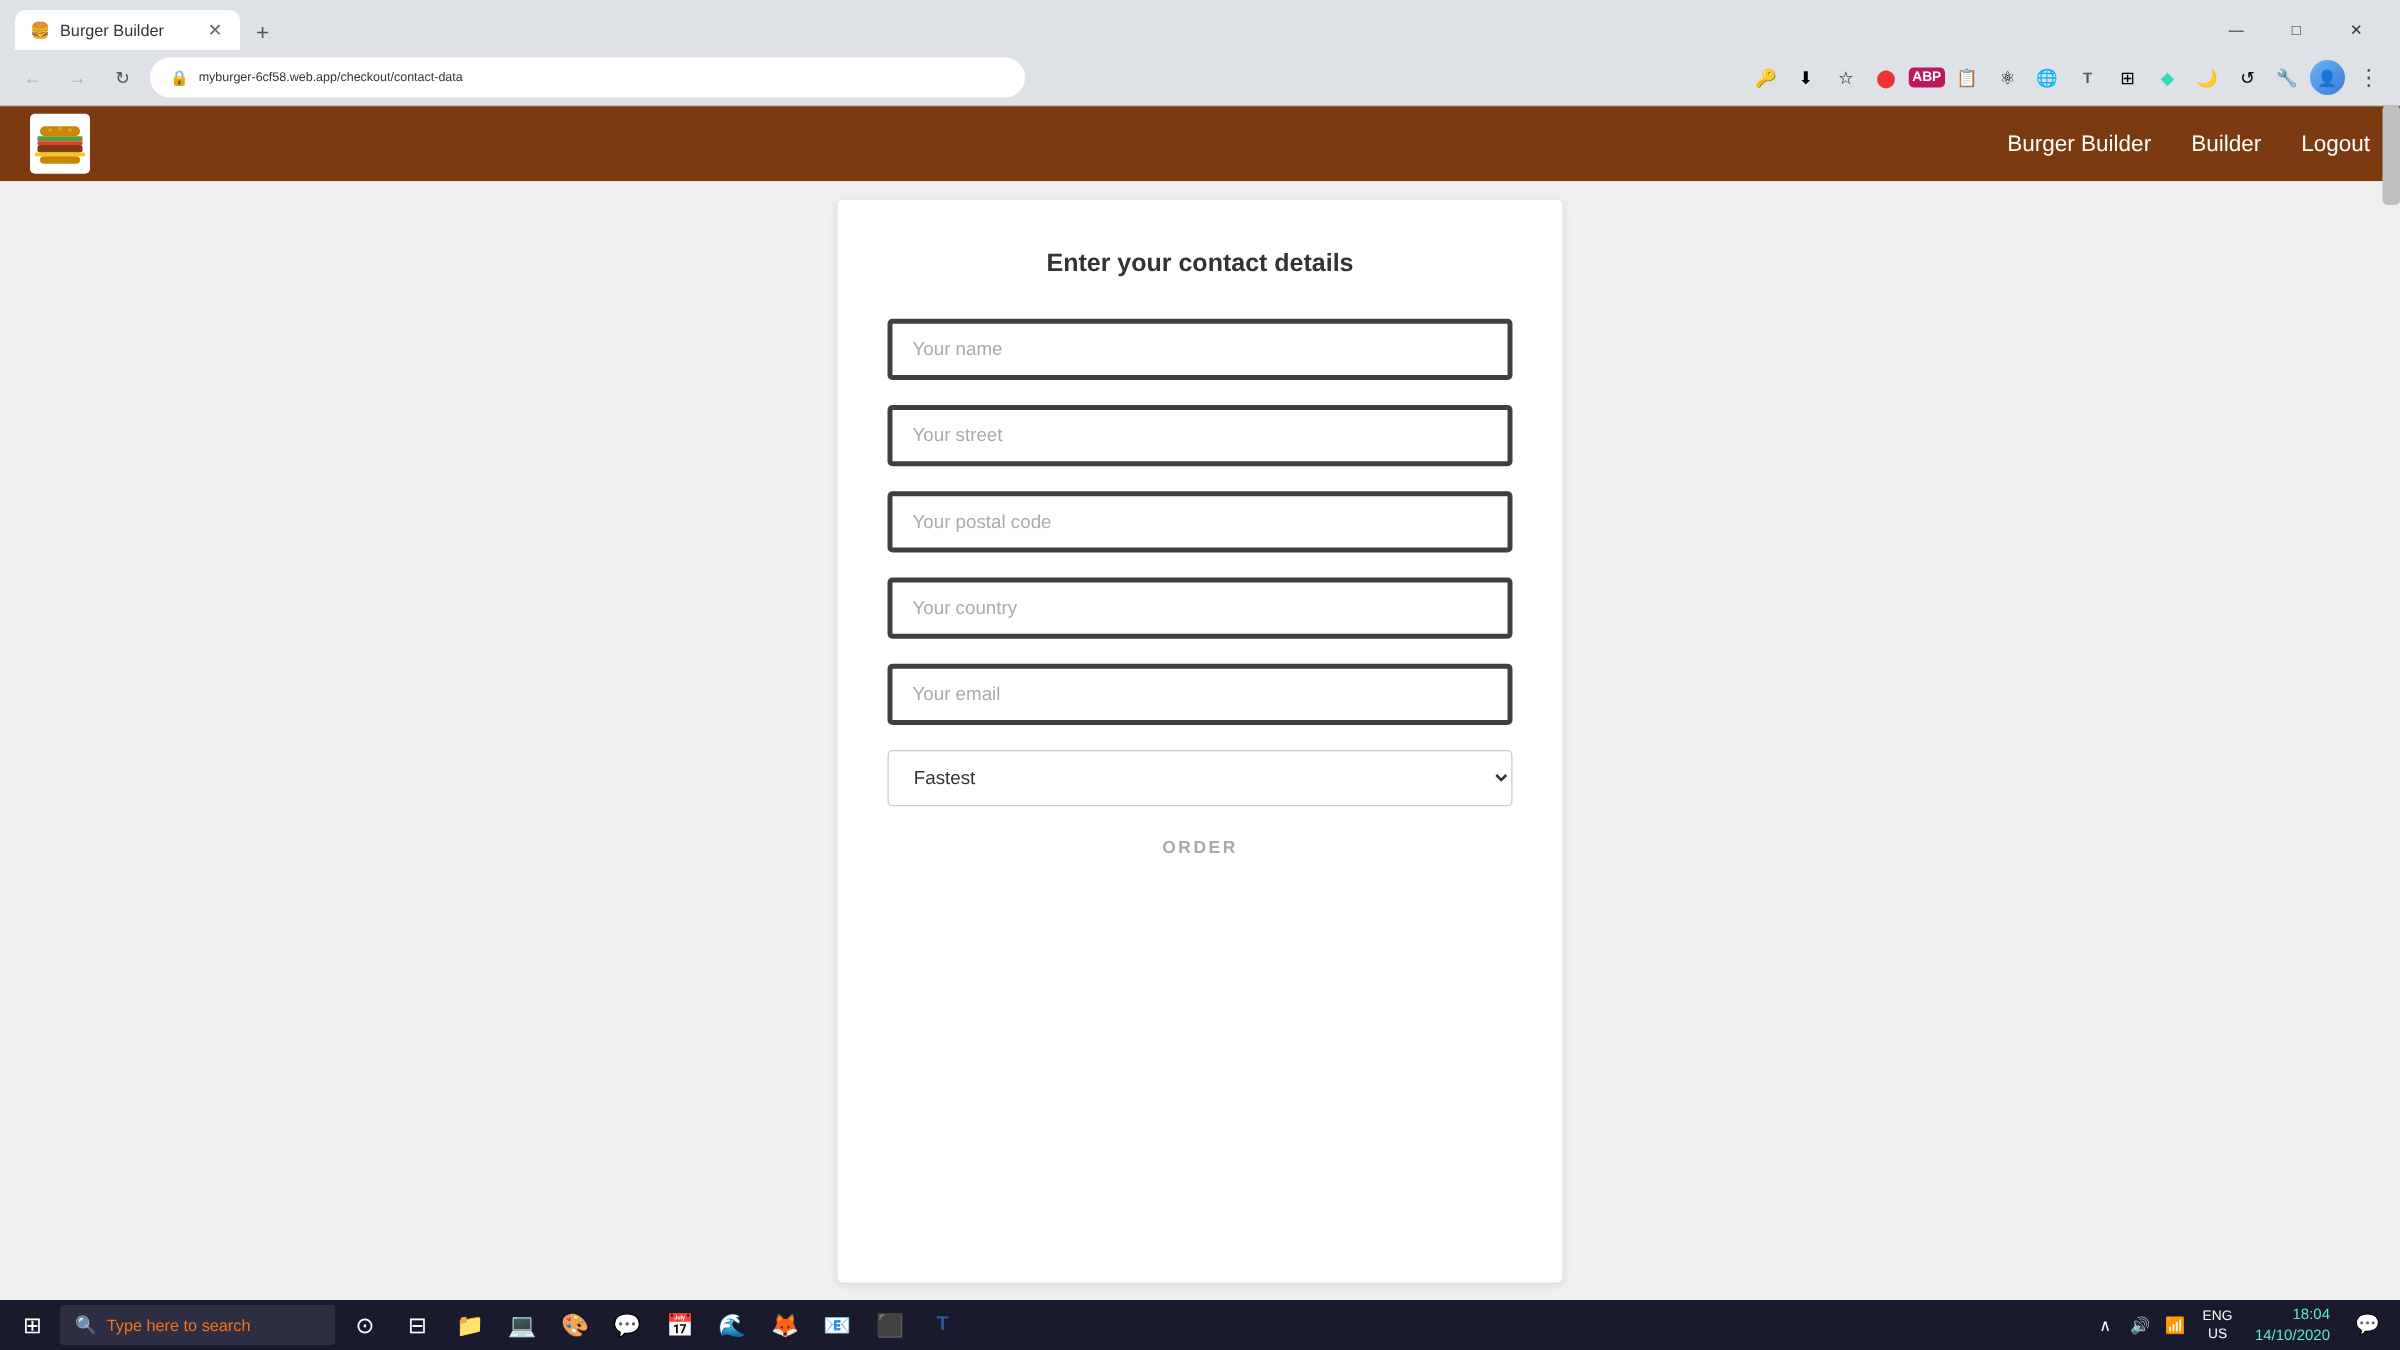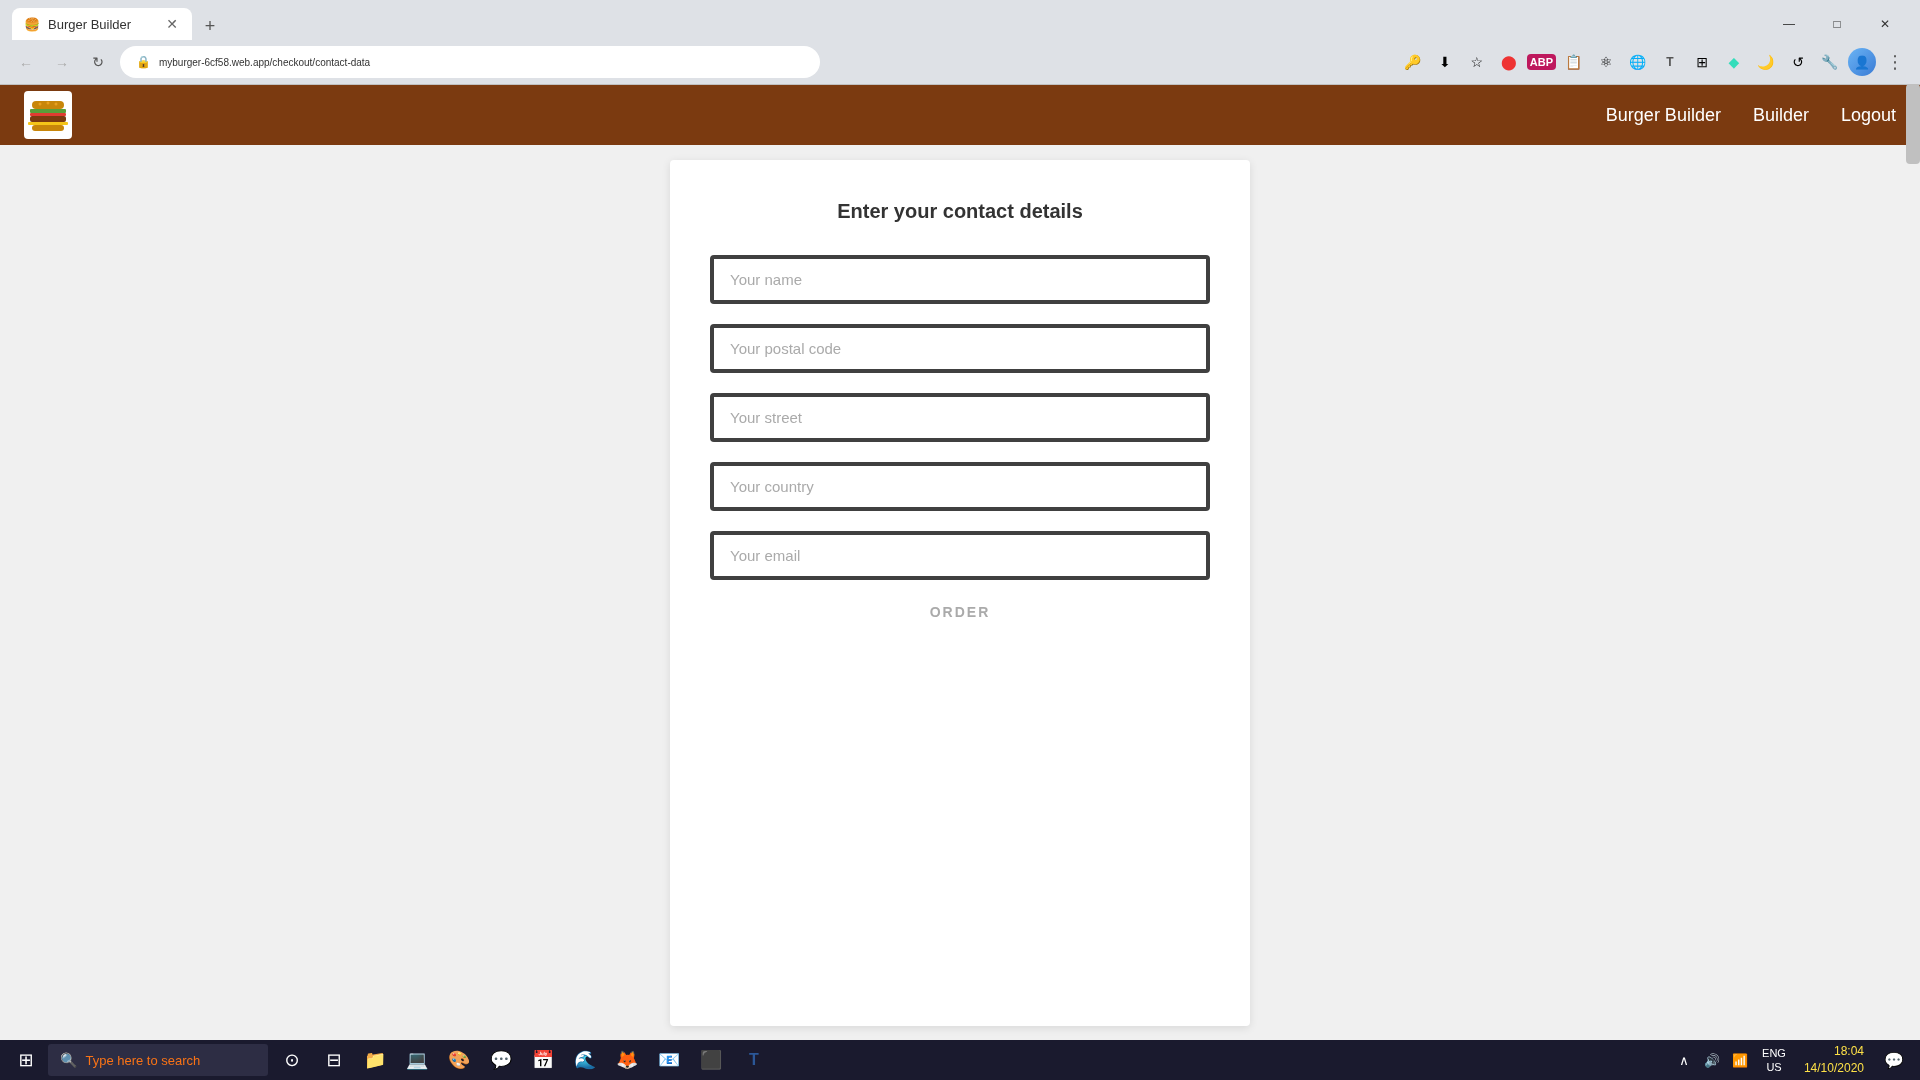--- a/index.html
+++ b/index.html
@@ -392,21 +392,21 @@
       color: white;
       font-size: 13px;
       cursor: pointer;
     }
 
     .taskbar-clock {
       display: flex;
       flex-direction: column;
       align-items: flex-end;
       justify-content: center;
-      color: #fde047;
+      color: #5eead4;
       font-size: 12px;
       padding: 0 8px;
       cursor: pointer;
       line-height: 1.4;
     }
 
     .taskbar-lang {
       display: flex;
       flex-direction: column;
       align-items: center;
@@ -523,30 +523,36 @@
   </div>
 
   <div class="app-content">
     <div class="contact-form-container">
       <h2 class="form-title">Enter your contact details</h2>
 
       <div class="form-group">
         <input class="form-input" type="text" placeholder="Your name" style="">
       </div>
       <div class="form-group">
+        <input class="form-input" type="text" placeholder="Your street" style="">
+      </div>
+      <div class="form-group">
         <input class="form-input" type="text" placeholder="Your postal code" style="">
-      </div>
-      <div class="form-group">
-        <input class="form-input" type="text" placeholder="Your street" style="">
       </div>
       <div class="form-group">
         <input class="form-input" type="text" placeholder="Your country" style="">
       </div>
       <div class="form-group">
         <input class="form-input" type="email" placeholder="Your email" style="">
+      </div>
+      <div class="form-group">
+        <select class="form-select">
+          <option value="fastest">Fastest</option>
+          <option value="cheapest">Cheapest</option>
+        </select>
       </div>
 
       <button class="order-btn">ORDER</button>
     </div>
   </div>
 </div>
 
 <div class="scrollbar-thumb"></div>
 
 <div class="taskbar">

